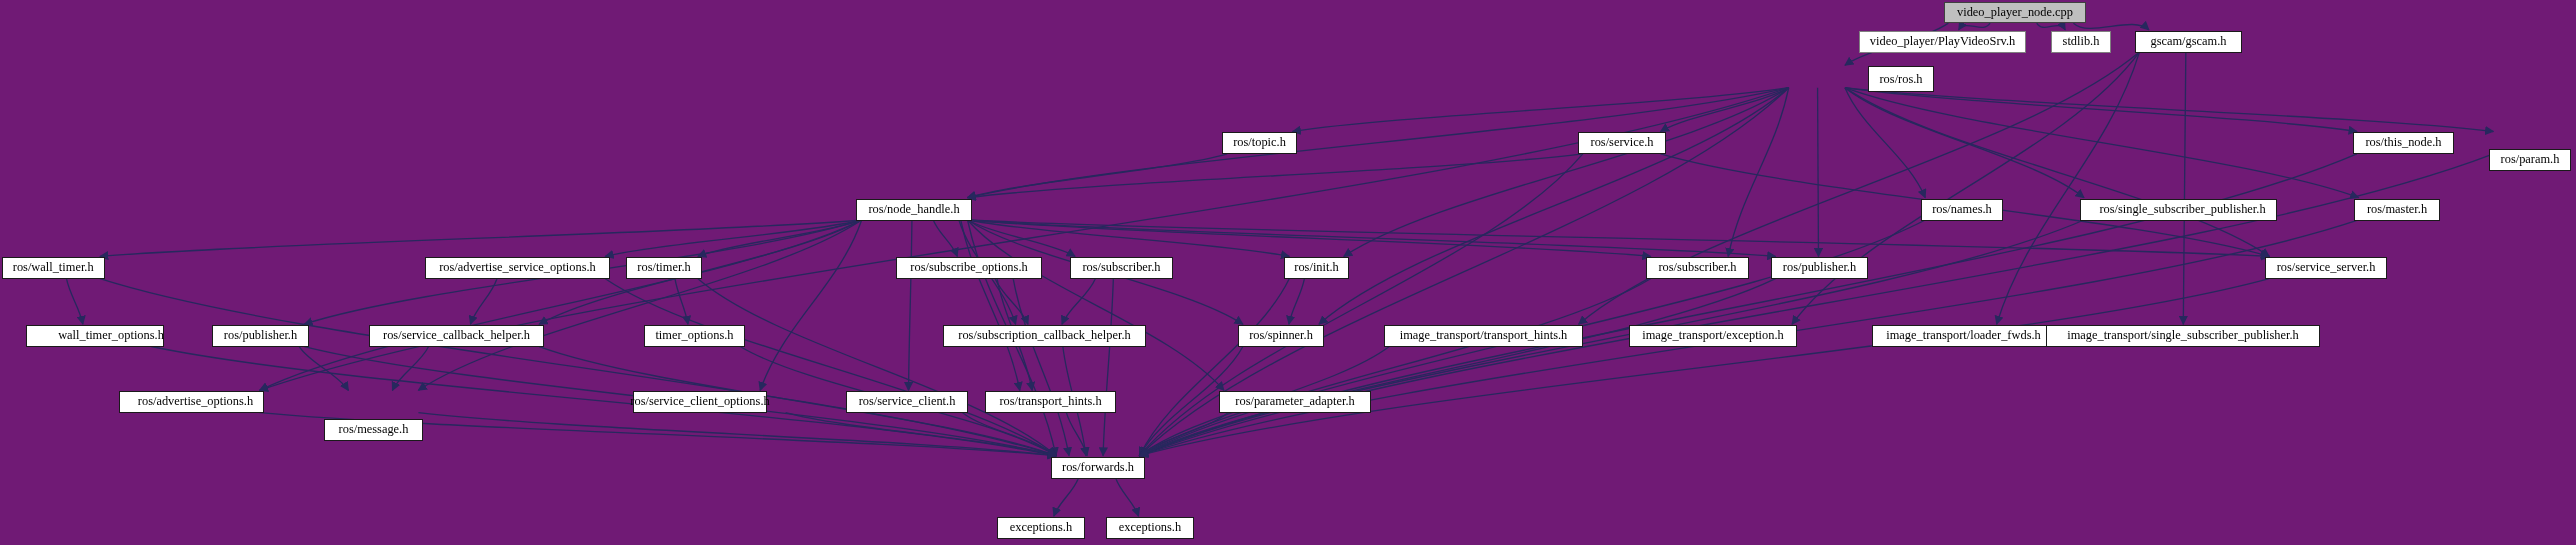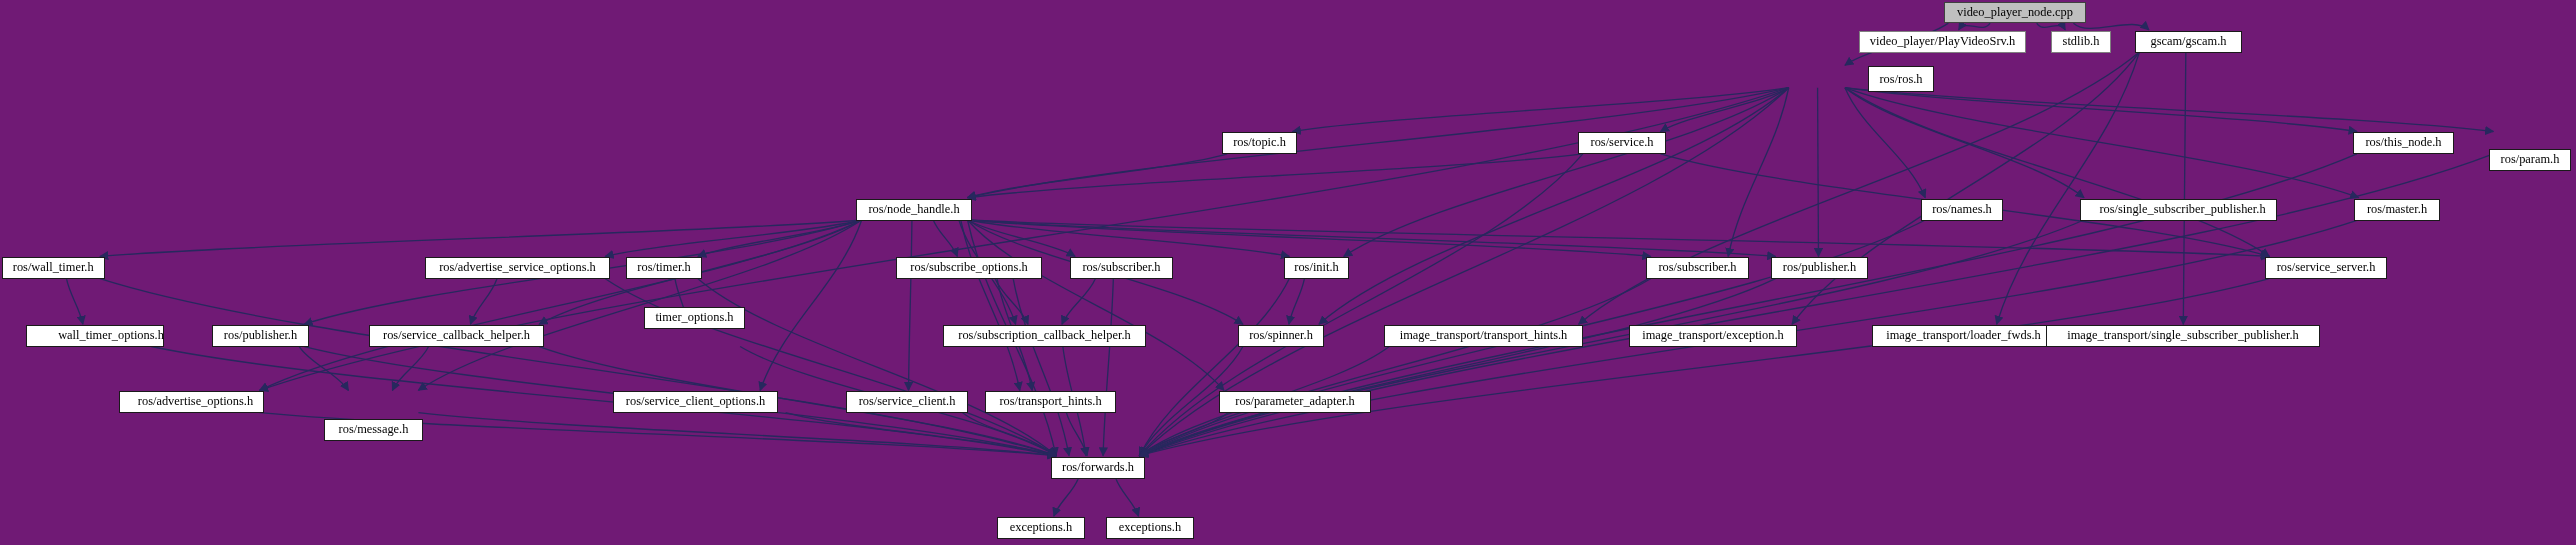--- a/index.html
+++ b/index.html
@@ -162,30 +162,30 @@
       <div class="node strong" style="left: 626px; top: 257px; width: 76px; height: 21.5px;">ros/timer.h</div>
       <div class="node strong" style="left: 896px; top: 257px; width: 146px; height: 21.5px;">ros/subscribe_options.h</div>
       <div class="node strong" style="left: 1070px; top: 257px; width: 103px; height: 21.5px;">ros/subscriber.h</div>
       <div class="node strong" style="left: 1284px; top: 257px; width: 65px; height: 21.5px;">ros/init.h</div>
       <div class="node strong" style="left: 1646px; top: 257px; width: 103px; height: 21.5px;">ros/subscriber.h</div>
       <div class="node strong" style="left: 1771px; top: 257px; width: 97px; height: 21.5px;">ros/publisher.h</div>
       <div class="node strong" style="left: 2265px; top: 257px; width: 122px; height: 21.5px;">ros/service_server.h</div>
       <div class="node strong" style="left: 26px; top: 325px; width: 138px; height: 21.5px; padding-left: 32px;">wall_timer_options.h</div>
       <div class="node strong" style="left: 212px; top: 325px; width: 97px; height: 21.5px;">ros/publisher.h</div>
       <div class="node strong" style="left: 369px; top: 325px; width: 175px; height: 21.5px;">ros/service_callback_helper.h</div>
-      <div class="node strong" style="left: 644px; top: 307px; width: 101px; height: 21.5px;">timer_options.h</div>
+      <div class="node strong" style="left: 644px; top: 325px; width: 101px; height: 21.5px;">timer_options.h</div>
       <div class="node strong" style="left: 943px; top: 325px; width: 203px; height: 21.5px;">ros/subscription_callback_helper.h</div>
       <div class="node strong" style="left: 1238px; top: 325px; width: 86px; height: 21.5px;">ros/spinner.h</div>
       <div class="node strong" style="left: 1384px; top: 325px; width: 199px; height: 21.5px;">image_transport/transport_hints.h</div>
       <div class="node strong" style="left: 1629px; top: 325px; width: 168px; height: 21.5px;">image_transport/exception.h</div>
       <div class="node strong" style="left: 1832px; top: 325px; width: 183px; height: 21.5px; margin-left: 40px;">image_transport/loader_fwds.h</div>
       <div class="node strong" style="left: 2046px; top: 325px; width: 274px; height: 21.5px;">image_transport/single_subscriber_publisher.h</div>
       <div class="node strong" style="left: 119px; top: 391px; width: 145px; height: 21.5px; padding-left: 8px;">ros/advertise_options.h</div>
       <div class="node strong" style="left: 324px; top: 391px; width: 99px; height: 21.5px; margin-top: 28px;">ros/message.h</div>
-      <div class="node strong" style="left: 613px; top: 391px; width: 165px; height: 21.5px;">ros/service_client_options.h</div>
+      <div class="node strong" style="left: 633px; top: 391px; width: 134px; height: 21.5px;">ros/service_client_options.h</div>
       <div class="node strong" style="left: 846px; top: 391px; width: 122px; height: 21.5px;">ros/service_client.h</div>
       <div class="node strong" style="left: 985px; top: 391px; width: 131px; height: 21.5px;">ros/transport_hints.h</div>
       <div class="node strong" style="left: 1219px; top: 391px; width: 152px; height: 21.5px;">ros/parameter_adapter.h</div>
       <div class="node strong" style="left: 1051px; top: 457px; width: 94px; height: 21.5px;">ros/forwards.h</div>
       <div class="node strong" style="left: 997px; top: 517px; width: 88px; height: 21.5px;">exceptions.h</div>
       <div class="node strong" style="left: 1106px; top: 517px; width: 88px; height: 21.5px;">exceptions.h</div>
     </div>
 </div>
 
 

